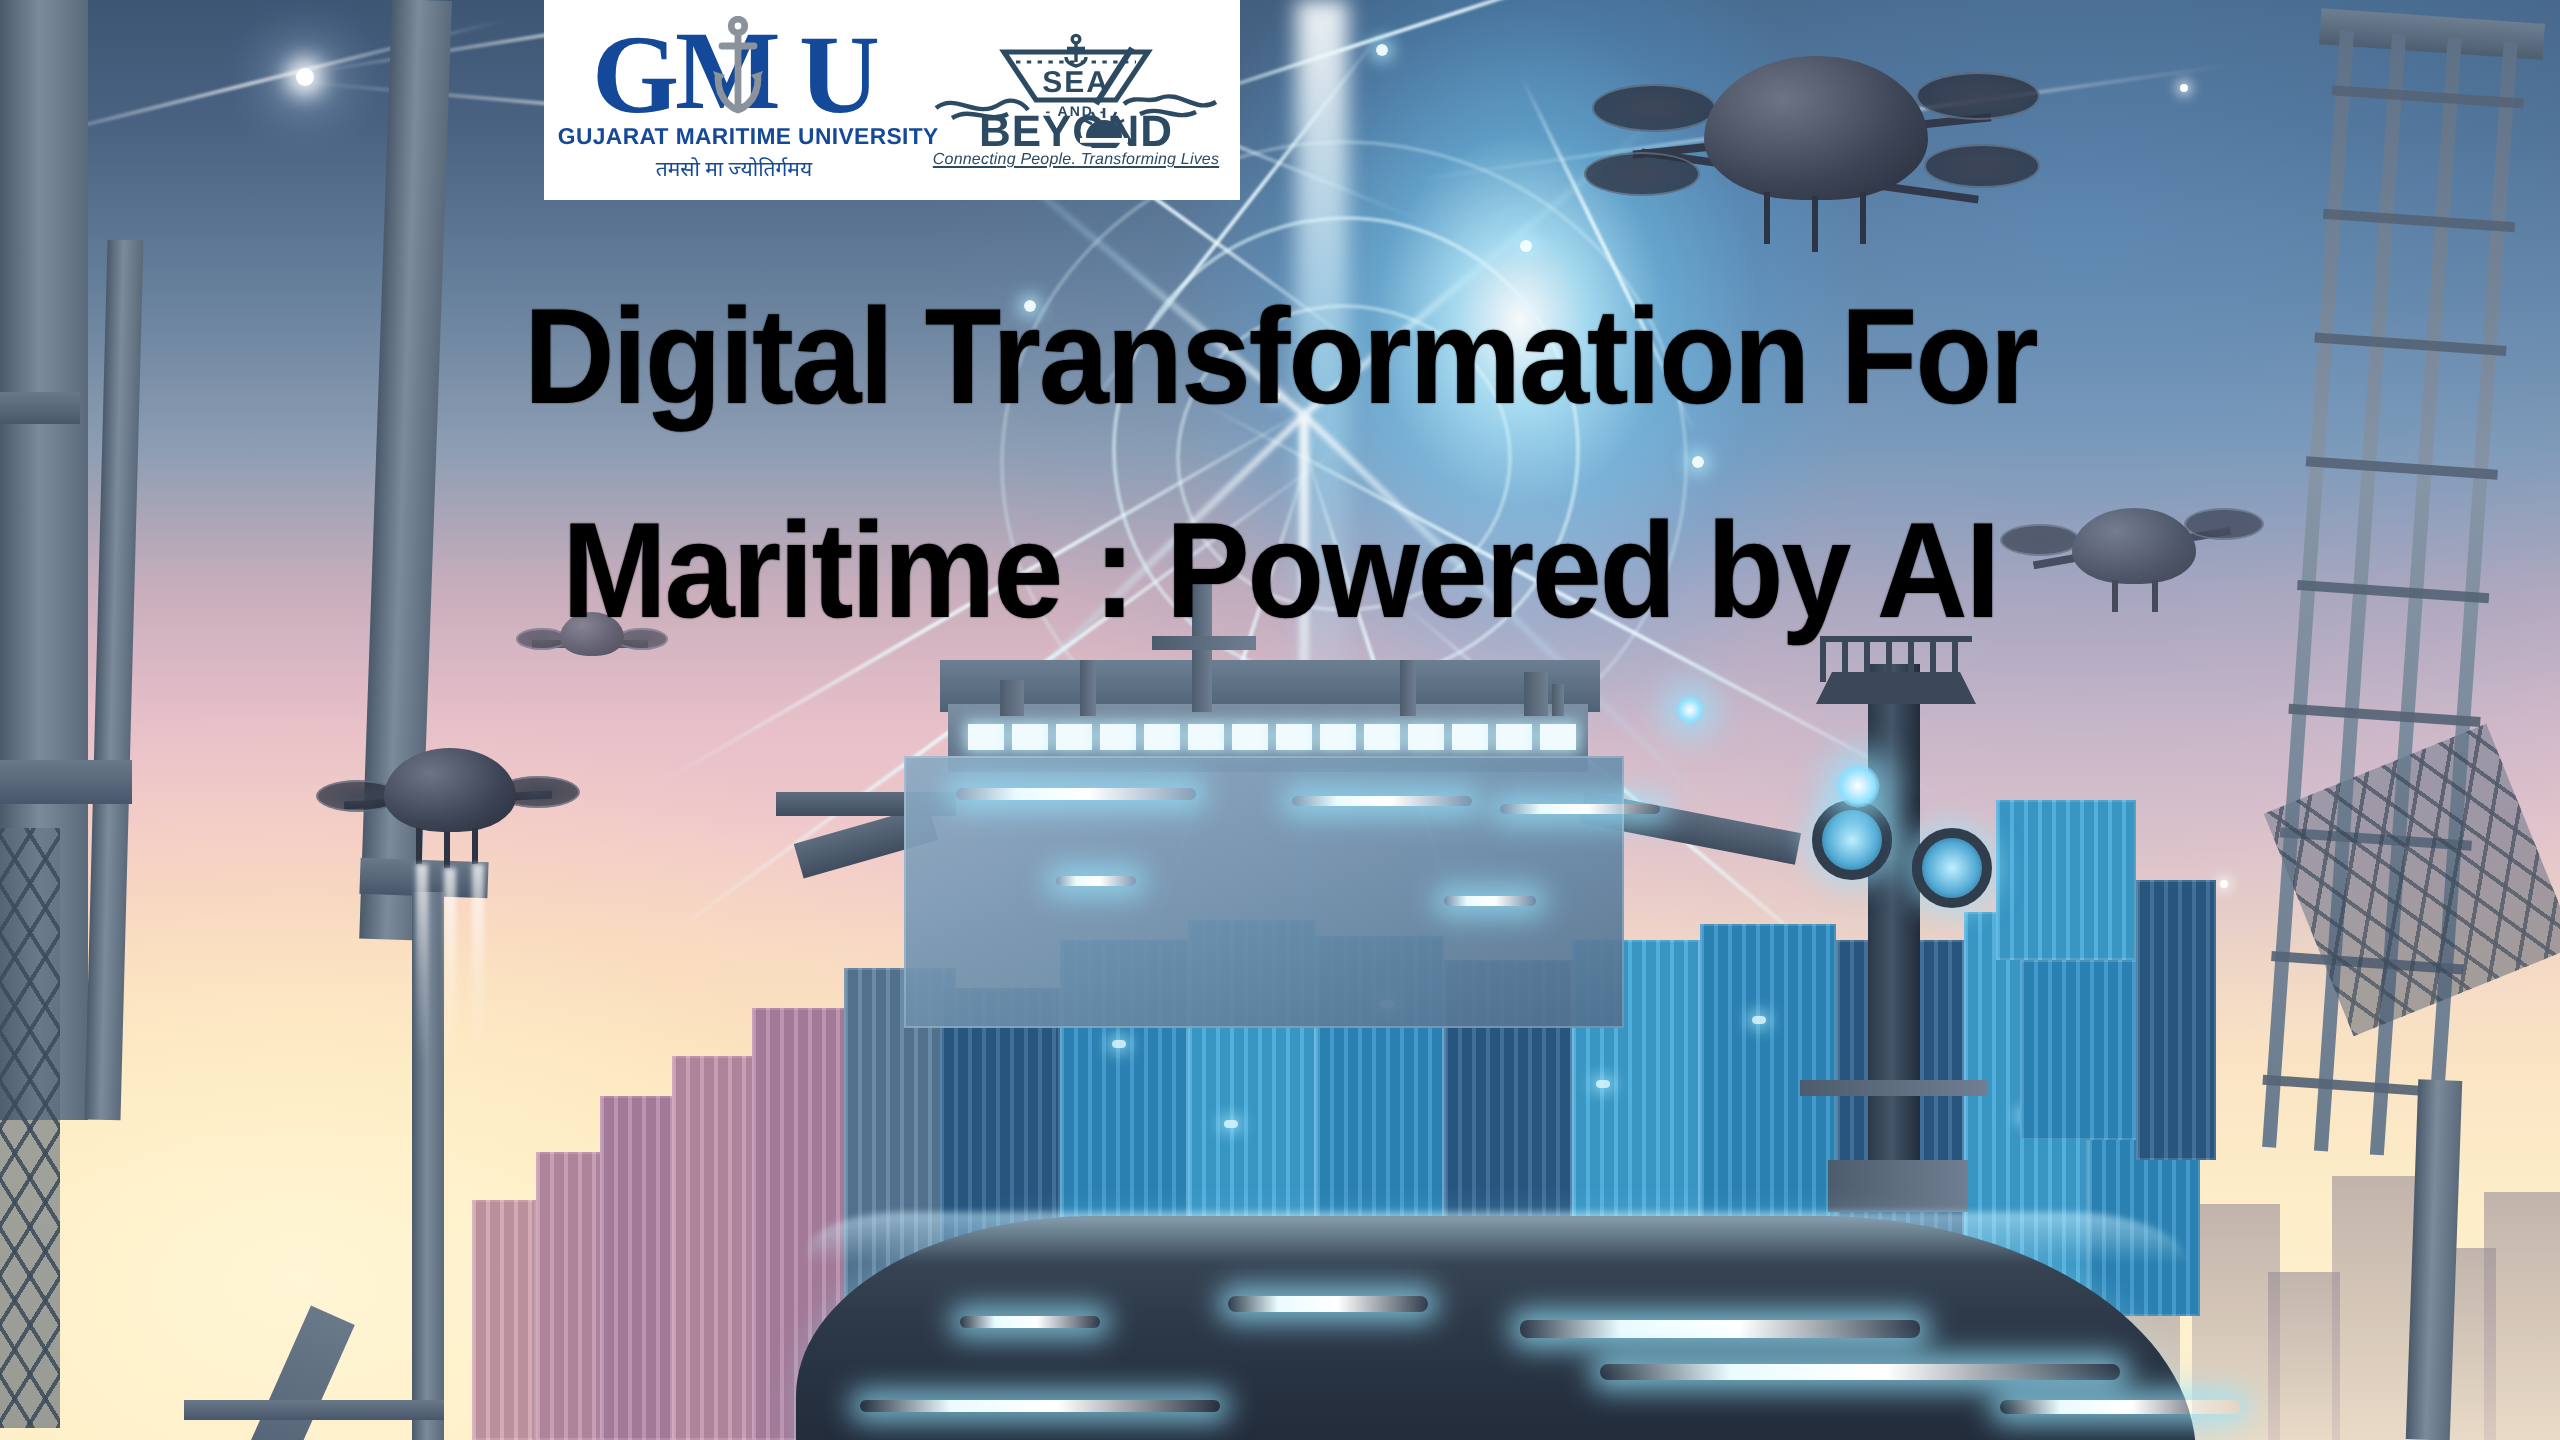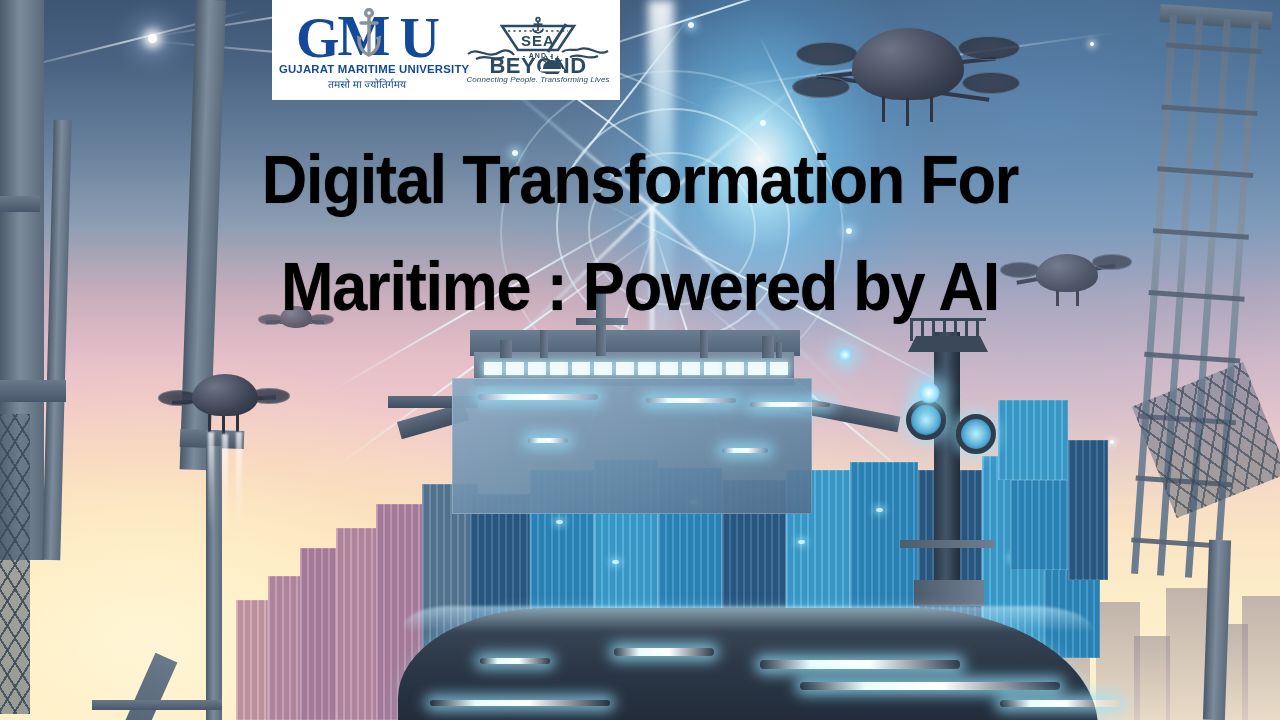--- a/index.html
+++ b/index.html
@@ -374,20 +374,21 @@
   .sab { width: 152px; position: relative; text-align: center; }
   .sab-mark { position: relative; width: 152px; height: 58px; margin: 0 auto; }
   .sab-tag {
     font-family: "Liberation Sans", sans-serif;
     font-size: 8px;
     color: #2d4a63;
     letter-spacing: .1px;
     white-space: nowrap;
     font-style: italic;
     margin-top: 1px;
+    text-decoration: underline;
   }
 
   
   .title {
     position: absolute;
     left: 0; right: 0;
     top: 126px;
     text-align: center;
     font-family: "Liberation Sans", sans-serif;
     font-weight: bold;

